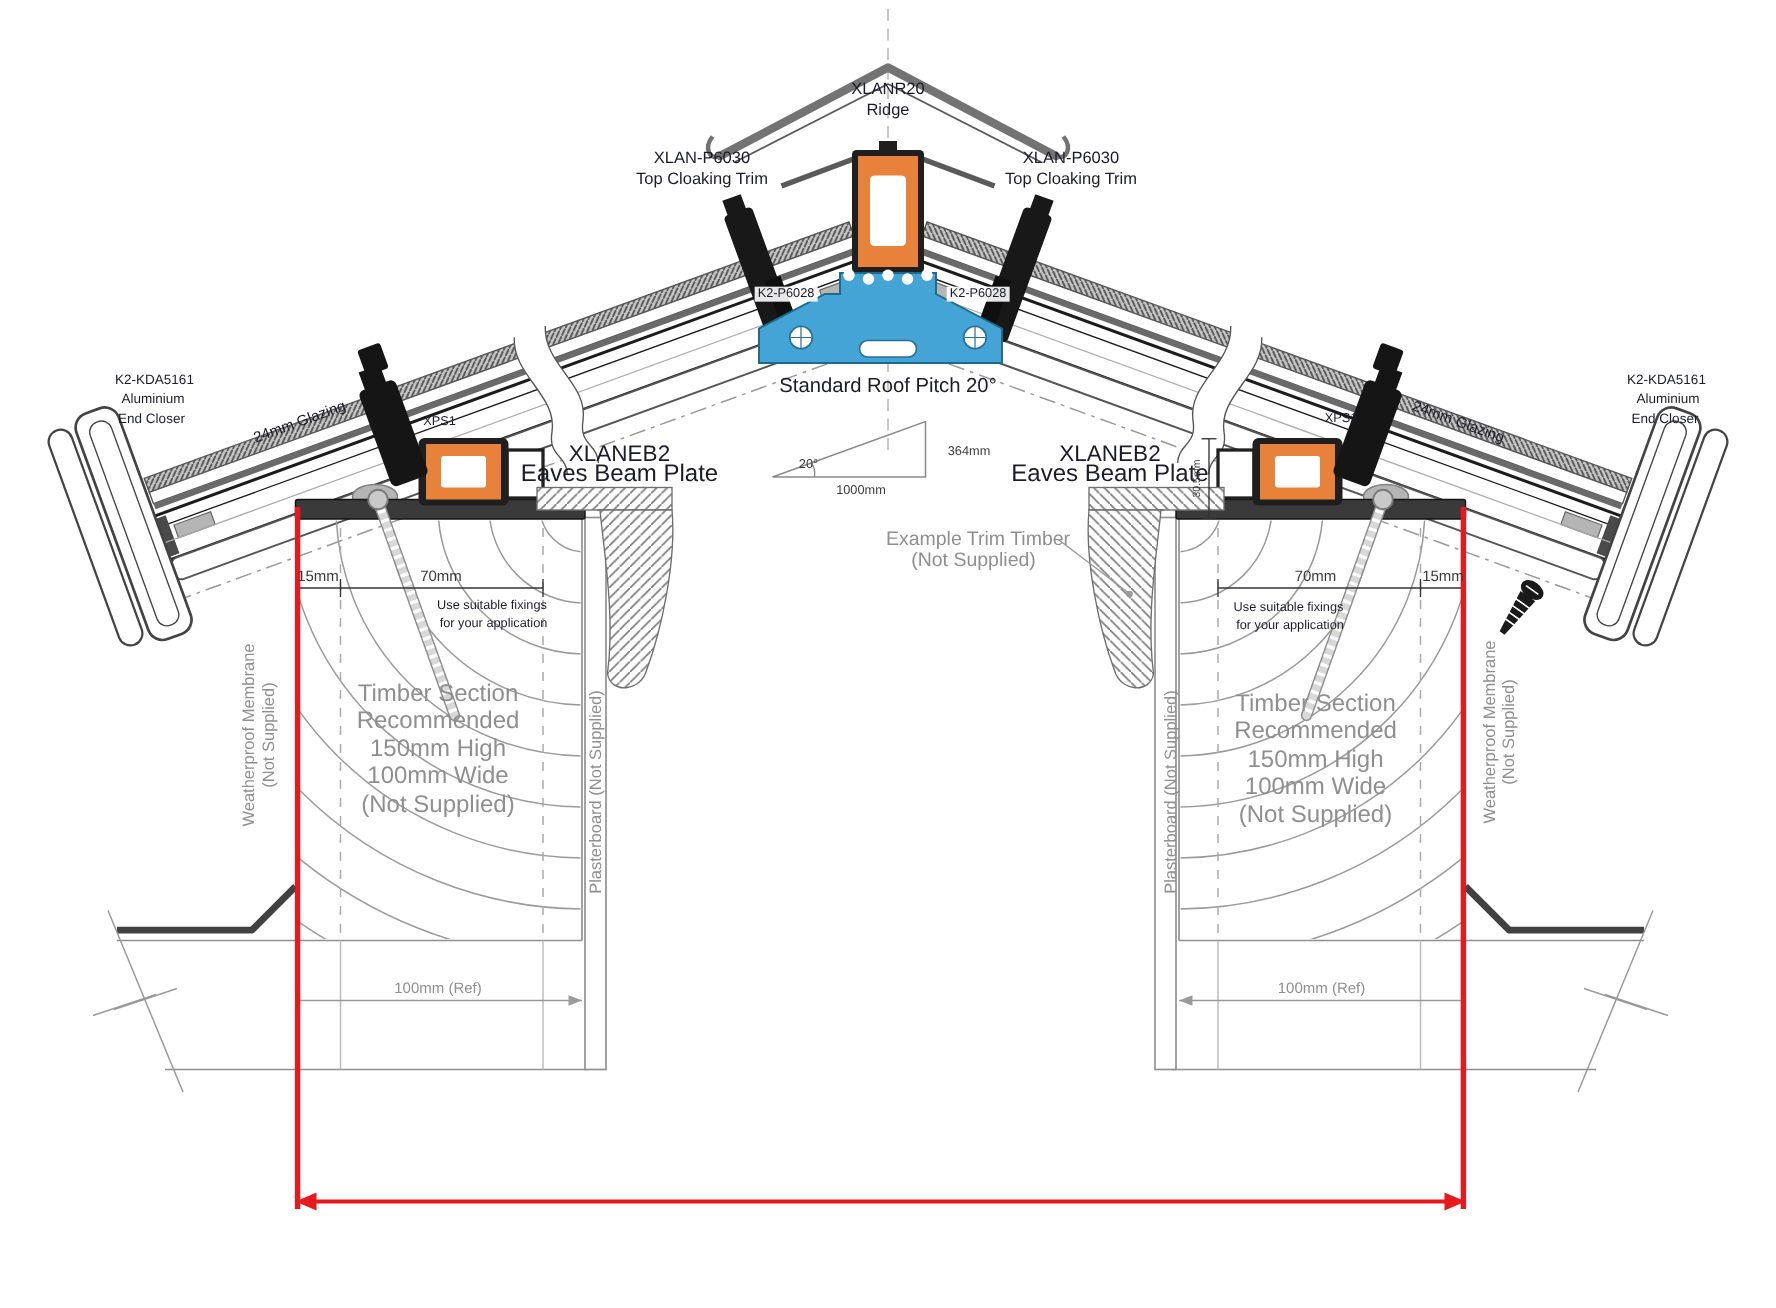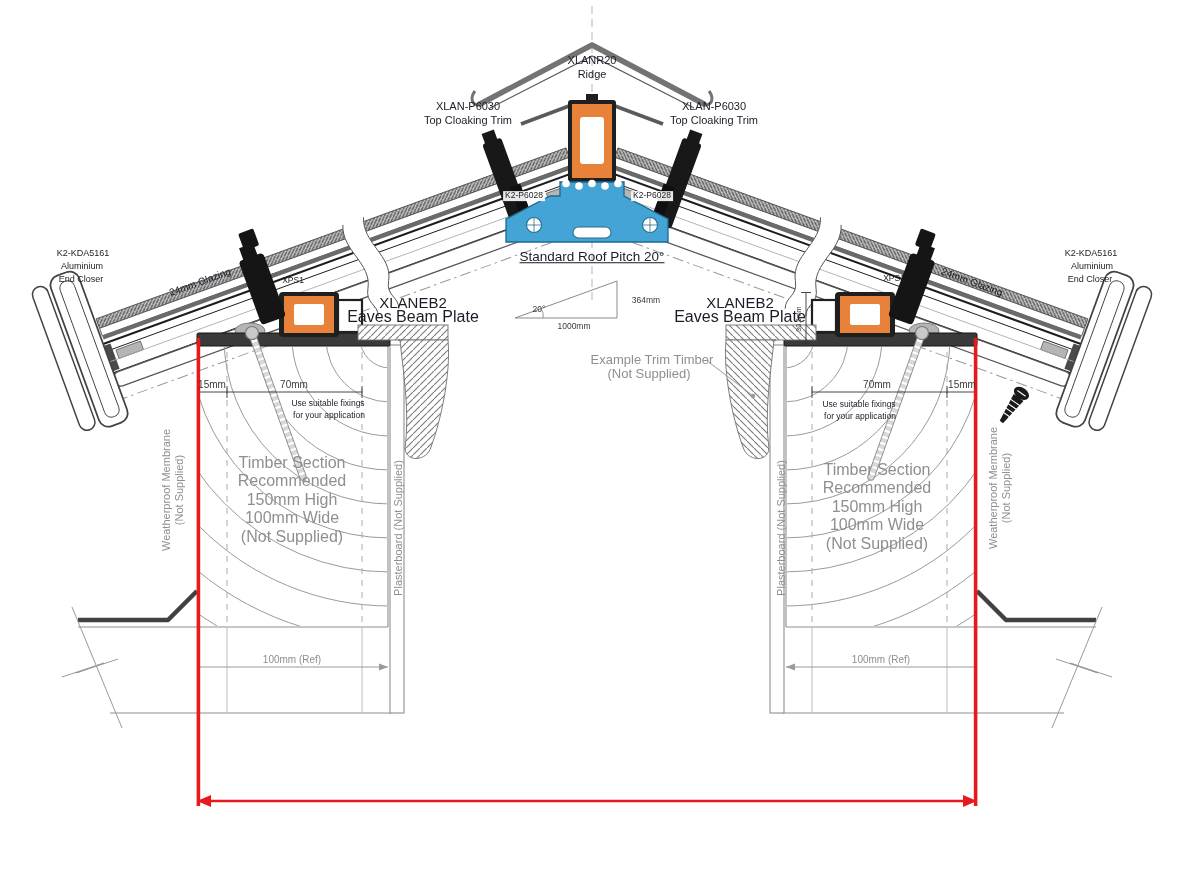--- a/index.html
+++ b/index.html
@@ -2,21 +2,21 @@
 <html><head>
 <meta charset="utf-8">
 <style>
   html,body{margin:0;padding:0;background:#fff;}
   #canvas{position:relative;width:1184px;height:872px;background:#fff;overflow:hidden;
           font-family:"Liberation Sans",sans-serif;}
   #canvas svg{position:absolute;left:0;top:0;}
   .lbl{position:absolute;transform:translate(-50%,-50%);white-space:nowrap;text-align:center;
        font:11px "Liberation Sans",sans-serif;color:#1c1c28;line-height:1.15;}
   .s8{font-size:8.5px;padding-left:16px;}
-  .s9{font-size:9px;}
+  .s9{font-size:9px;margin-left:20px;}
   .s10{font-size:10px;}
   .s12{font-size:16px;}
   .s13{font-size:13px;}
   .s14{font-size:13.5px;}
   .s15{font-size:15px;}
   .gray{color:#8f8f8f;}
   .dim{color:#3a3a3a;}
   .bgw{background:rgba(255,255,255,.9);padding:0 2px;}
   .v{transform:translate(-50%,-50%) rotate(-90deg);}
   .rL{transform:translate(-50%,-50%) rotate(-20deg);}
@@ -216,21 +216,21 @@
 <div class="lbl" style="left:592px;top:74px;">Ridge</div>
 
 <div class="lbl" style="left:468px;top:106px;">XLAN-P6030</div>
 <div class="lbl" style="left:468px;top:120px;">Top Cloaking Trim</div>
 <div class="lbl" style="left:714px;top:106px;">XLAN-P6030</div>
 <div class="lbl" style="left:714px;top:120px;">Top Cloaking Trim</div>
 
 <div class="lbl s8 bgw" style="left:524px;top:196px;">K2-P6028</div>
 <div class="lbl s8 bgw" style="left:652px;top:196px;">K2-P6028</div>
 
-<div class="lbl s14" style="left:592px;top:257px;text-decoration:underline;">Standard Roof Pitch 20°</div>
+<div class="lbl s14" style="left:592px;top:257px;">Standard Roof Pitch 20°</div>
 <div class="lbl s8 dim" style="left:531px;top:310px;">20°</div>
 <div class="lbl s8 dim" style="left:566px;top:327px;">1000mm</div>
 <div class="lbl s8 dim" style="left:638px;top:301px;">364mm</div>
 
 <div class="lbl s9" style="left:83px;top:253px;">K2-KDA5161</div>
 <div class="lbl s9" style="left:82px;top:266px;">Aluminium</div>
 <div class="lbl s9" style="left:81px;top:279px;">End Closer</div>
 <div class="lbl s9" style="left:1091px;top:253px;">K2-KDA5161</div>
 <div class="lbl s9" style="left:1092px;top:266px;">Aluminium</div>
 <div class="lbl s9" style="left:1090px;top:279px;">End Closer</div>

